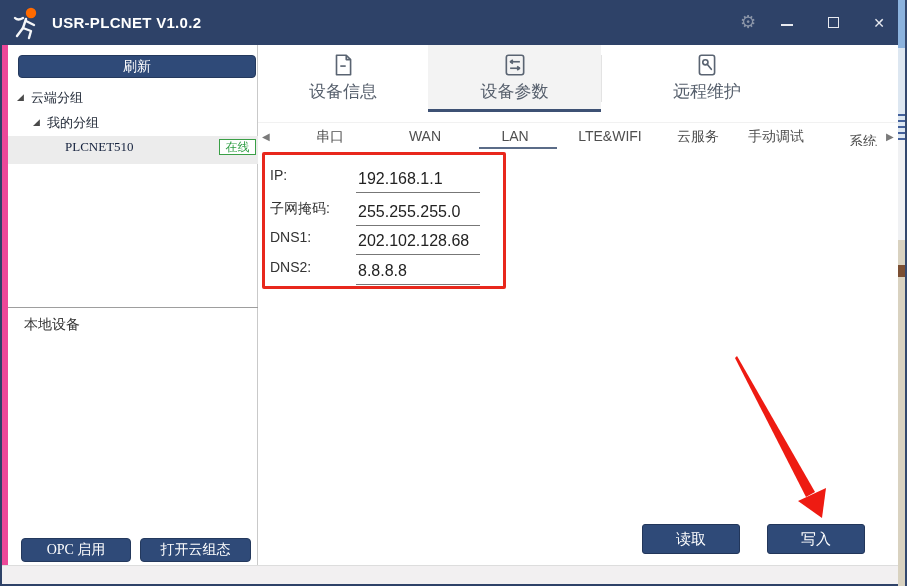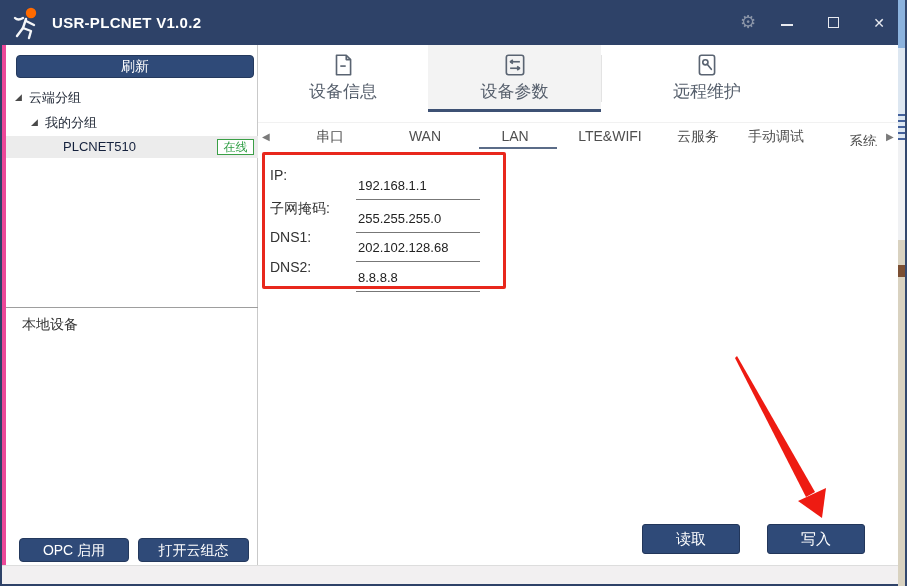--- a/index.html
+++ b/index.html
@@ -31,28 +31,28 @@
   .gear { position:absolute; left:736px; top:0; height:45px; width:24px; text-align:center; line-height:45px; font-size:18px; color:#8b95a8; cursor:default; }
   .win-btn { position:absolute; top:0; height:45px; width:34px; display:flex; align-items:center; justify-content:center; color:#e8eaf0; font-size:14px; }
   .btn-min { left:770px; }
   .btn-max { left:816px; }
   .btn-close { left:862px; }
   .max-box { width:11px; height:11px; border:1.5px solid #e8eaf0; }
   .min-bar { width:12px; height:2px; background:#e8eaf0; margin-top:4px; }
 
   
   .sidebar { position:absolute; left:0; top:45px; width:258px; height:520px; background:#fff;
-    border-left:6px solid #ec4899; border-right:1px solid #c9c9c9; }
+    border-left:8px solid #ec4899; border-right:1px solid #c9c9c9;font-family:Liberation Serif, serif; }
   .refresh-btn { position:absolute; left:10px; top:10px; width:238px; height:23px; background:#2f4a78;
     border:1px solid #24395d; border-radius:4px; color:#fff; font-size:14px; text-align:center; line-height:21px; cursor:pointer; }
   .tree-row { position:absolute; height:19px; font-size:13px; color:#1d2533; display:flex; align-items:center; gap:7px; cursor:pointer; }
   .tree-row1 { left:9px;  top:43px; }
   .tree-row2 { left:25px; top:68px; }
   .expander { font-size:9px; color:#4a4a4a; line-height:1; }
-  .device-row { position:absolute; left:0; top:91px; width:255px; height:22px; background:#ececec; cursor:pointer; }
+  .device-row { position:absolute; left:0; top:91px; width:255px; height:28px; background:#ececec; cursor:pointer; }
   .device-name { position:absolute; left:57px; top:3px; font-size:13px; color:#14213d; }
   .status-badge { position:absolute; left:211px; top:3px; width:37px; height:16px; border:1px solid #3a9f46;
     color:#2f9e44; font-size:12px; text-align:center; line-height:14px; background:#fff; }
   .sidebar-divider { position:absolute; left:0; top:262px; width:255px; height:1px; background:#9e9e9e; }
   .local-label { position:absolute; left:16px; top:271px; font-size:14px; color:#333; }
   .side-btn { position:absolute; top:493px; height:24px; background:#2f4a78; border:1px solid #24395d;
     border-radius:4px; color:#fff; font-size:14px; text-align:center; line-height:22px; cursor:pointer; }
   .opc-btn { left:13px; width:110px; }
   .cloud-btn { left:132px; width:111px; }
 
@@ -80,22 +80,22 @@
   .subtab-arrow { position:absolute; top:8px; font-size:10px; color:#7a7a7a; cursor:pointer; }
   .arrow-prev { left:4px; } .arrow-next { left:628px; }
   .lan-underline { position:absolute; left:221px; top:24px; width:78px; height:2px; background:#5b6c88; }
 
   .annotation-rect { position:absolute; left:4px; top:107px; width:244px; height:137px;
     border:3px solid #e8281c; border-radius:2px; pointer-events:none; }
 
   .form-row { position:absolute; left:12px; width:230px; height:26px; }
   .fr-1 { top:118px; } .fr-2 { top:151px; } .fr-3 { top:180px; } .fr-4 { top:210px; }
   .form-label { position:absolute; left:0; top:4px; font-size:14px; color:#333; }
-  .form-value { position:absolute; left:86px; top:11px; width:124px; height:26px; border:none;
-    border-bottom:1px solid #777; font-size:13px; color:#222; background:transparent; outline:none; padding:0 2px 2px 2px;
+  .form-value { position:absolute; left:86px; top:4px; width:124px; height:26px; border:none;
+    border-bottom:1px solid #777; font-size:16px; color:#222; background:transparent; outline:none; padding:0 2px 2px 2px;
     font-family:"Liberation Sans","DejaVu Sans",sans-serif; }
 
   .action-btn { position:absolute; top:479px; width:98px; height:30px; background:#2f4a78; border:1px solid #22365a;
     border-radius:3px; color:#fff; font-size:15px; text-align:center; line-height:28px; cursor:pointer; }
   .read-btn { left:384px; }
   .write-btn { left:509px; }
 
   .arrow-overlay { position:absolute; left:0; top:0; width:907px; height:586px; pointer-events:none; z-index:40; }
 </style>
 </head>

